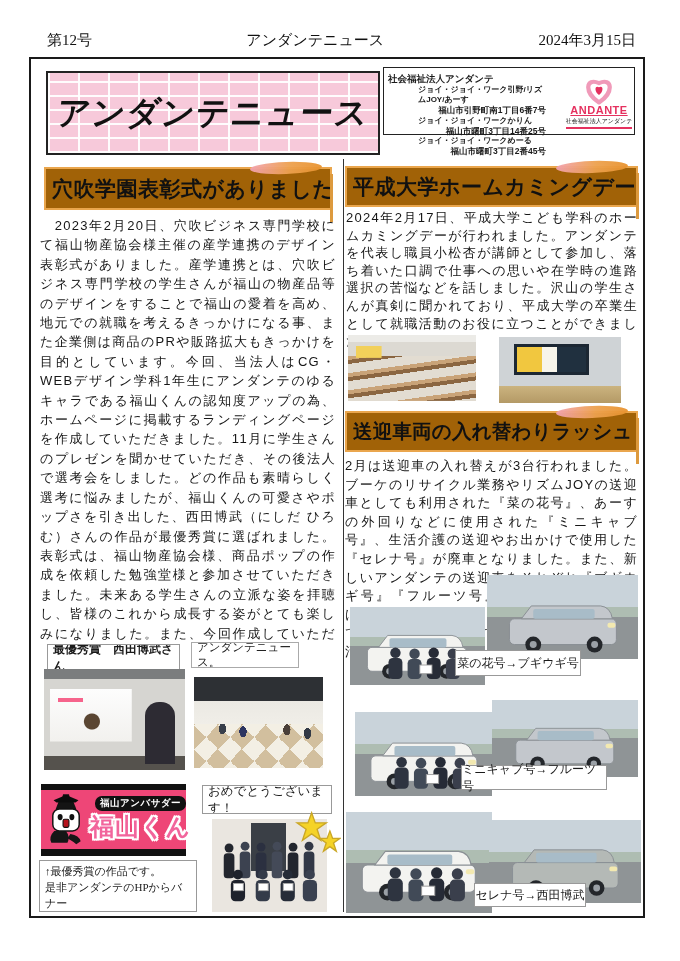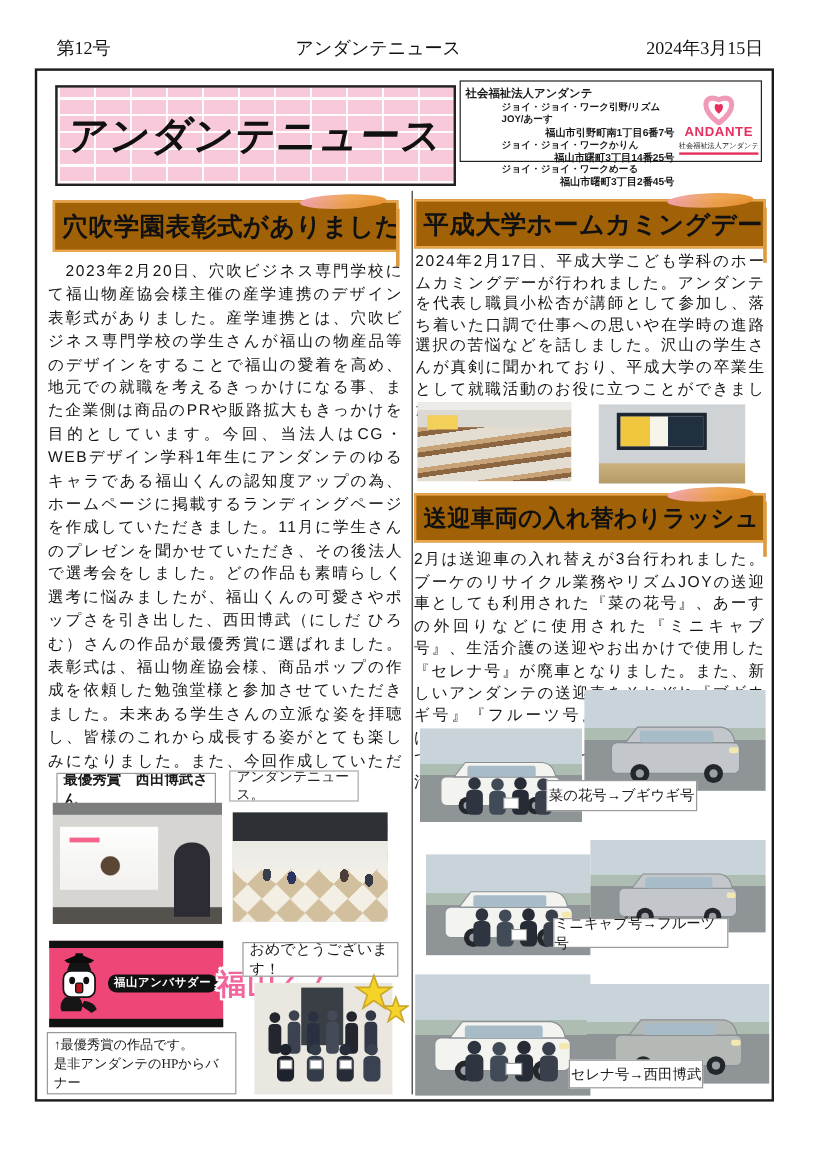--- a/index.html
+++ b/index.html
@@ -16,28 +16,28 @@
   
   .brickbox{left:15px;top:12px;width:330px;height:80px;border:2px solid #222;
             background-color:#f7c9da;
             background-image:
               repeating-linear-gradient(0deg, rgba(255,255,255,.95) 0 2px, rgba(255,255,255,0) 2px 14px),
               repeating-linear-gradient(90deg, rgba(255,255,255,.95) 0 2px, rgba(255,255,255,0) 2px 30px);
             display:flex;align-items:center;justify-content:center;}
   .masthead-title{font-weight:900;font-size:33px;letter-spacing:1px;color:#111;
                   transform:skewX(-7deg);white-space:nowrap;}
   .infobox{left:352px;top:8px;width:252px;height:68px;border:1.5px solid #222;
-           display:flex;gap:4px;padding:5px 4px;box-sizing:border-box;}
+           display:flex;gap:20px;padding:5px 4px;box-sizing:border-box;}
   .org-text{flex:1;line-height:1.25;}
   .org-name{font-size:9.5px;font-weight:bold;}
   .loc-name{font-size:8px;font-weight:bold;margin-left:30px;}
   .loc-addr{font-size:8.5px;font-weight:bold;text-align:right;padding-right:2px;}
   .logo{width:62px;display:flex;flex-direction:column;align-items:center;justify-content:center;}
   .logo svg{display:block;}
-  .logo-word{font-size:11px;font-weight:900;color:#e5315f;letter-spacing:.5px;line-height:1;}
+  .logo-word{font-size:11px;font-weight:900;color:#e5315f;letter-spacing:.5px;line-height:1;text-decoration:underline;}
   .logo-sub{font-size:6px;color:#111;border-bottom:2px solid #e5315f;padding-bottom:1px;
             margin-top:1px;white-space:nowrap;}
   .divider{left:312px;top:100px;width:1px;height:753px;background:#333;}
   
   .headline{border:2px solid #eaa64d;background:#a16207;display:flex;align-items:center;
             padding:0 6px;box-sizing:border-box;}
   .headline::before{content:'';position:absolute;right:8px;top:-7px;width:72px;height:12px;
             border-radius:50%;transform:rotate(-2deg);
             background:linear-gradient(90deg,#f2a3b3,#eda14e 55%,#e8932f);opacity:.95;}
   .headline::after{content:'';position:absolute;right:-3px;top:5px;width:3px;height:calc(100% + 9px);
@@ -119,21 +119,21 @@
   .v-serena{left:315px;top:753px;width:146px;height:101px;}
   .v-ponchi{left:458px;top:761px;width:152px;height:83px;}
   .van-white{color:#f3f3f0;}
   .van-silver{color:#c3c7cc;}
   .van-gray{color:#b4b9b6;}
   
   .banner{left:10px;top:725px;width:145px;height:72px;background:#ee4677;
           border-top:6px solid #111;border-bottom:7px solid #111;box-sizing:border-box;
           display:flex;align-items:center;gap:2px;padding:1px 3px;}
   .banner svg{flex:0 0 44px;height:56px;}
-  .banner-texts{flex:1;display:flex;align-items:center;}
+  .banner-texts{flex:1;display:flex;flex-direction:column;align-items:center;}
   .banner-pill{background:#111;color:#fff;font-size:9.5px;font-weight:bold;border-radius:7px;
           padding:1px 5px;white-space:nowrap;letter-spacing:.5px;}
   .banner-big{font-size:24px;font-weight:900;color:#f2659c;letter-spacing:1px;white-space:nowrap;
           text-shadow:-2px -2px 0 #fff,2px -2px 0 #fff,-2px 2px 0 #fff,2px 2px 0 #fff,
                       0 -2px 0 #fff,0 2px 0 #fff,-2px 0 0 #fff,2px 0 0 #fff;}
   .stars{left:264px;top:752px;width:46px;height:42px;z-index:6;}
 </style>
 </head>
 <body>
 

